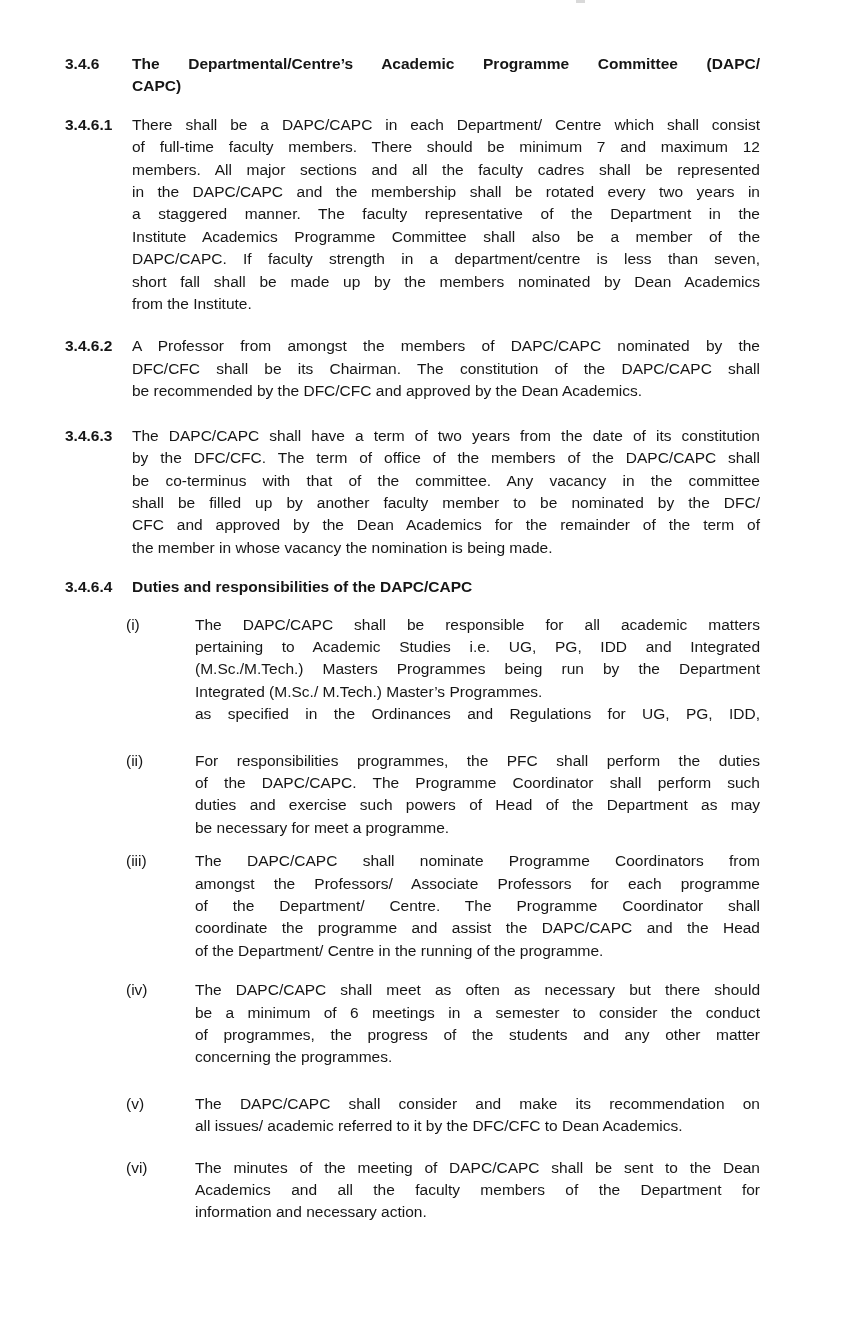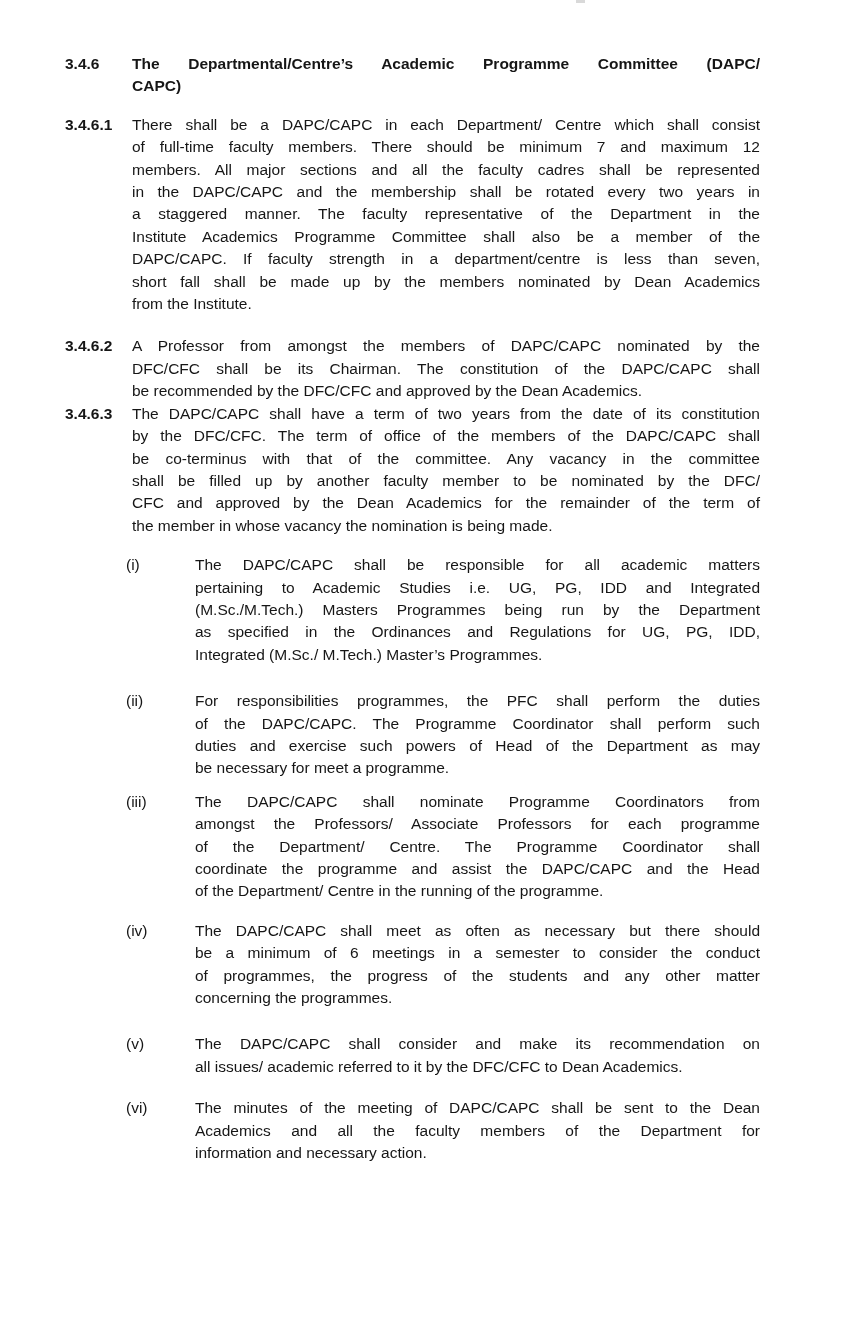--- a/index.html
+++ b/index.html
@@ -71,52 +71,58 @@
         <div class="line">members. All major sections and all the faculty cadres shall be represented</div>
         <div class="line">in the DAPC/CAPC and the membership shall be rotated every two years in</div>
         <div class="line">a staggered manner.  The faculty representative of the Department in the</div>
         <div class="line">Institute Academics Programme Committee shall also be a member of the</div>
         <div class="line">DAPC/CAPC. If faculty strength in a department/centre is less than seven,</div>
         <div class="line">short fall shall be made up by the members nominated by Dean Academics</div>
         <div class="line last">from the Institute.</div>
       </div>
   </div>
 
-  <div class="section" style="">
+  <div class="section" style="margin-bottom:22px">
     <div class="sec-num">3.4.6.2</div>
     <div class="sec-body">
         <div class="line">A Professor from amongst the members of DAPC/CAPC nominated by the</div>
         <div class="line">DFC/CFC shall be its Chairman. The constitution of the DAPC/CAPC shall</div>
         <div class="line last">be recommended by the DFC/CFC and approved by the Dean Academics.</div>
       </div>
   </div>
 
   <div class="section" style="margin-bottom:17px">
     <div class="sec-num">3.4.6.3</div>
     <div class="sec-body">
         <div class="line">The DAPC/CAPC shall have a term of two years from the date of its constitution</div>
         <div class="line">by the DFC/CFC. The term of office of the members of the DAPC/CAPC shall</div>
         <div class="line">be co-terminus with that of the committee. Any vacancy in the committee</div>
         <div class="line">shall be filled up by another faculty member to be nominated by the DFC/</div>
         <div class="line">CFC and approved by the Dean Academics for the remainder of the term of</div>
         <div class="line last">the member in whose vacancy the nomination is being made.</div>
       </div>
   </div>
 
+  <div class="section" style="margin-bottom:15px">
+    <div class="sec-num">3.4.6.4</div>
+    <div class="sec-body bold">
+        <div class="line last">Duties and responsibilities of the DAPC/CAPC</div>
+      </div>
+  </div>
 
   <div class="items">
 
     <div class="item" style="margin-bottom:24px">
       <div class="item-marker">(i)</div>
       <div class="item-body">
           <div class="line">The DAPC/CAPC shall be responsible for all academic matters</div>
           <div class="line">pertaining to Academic Studies i.e. UG, PG, IDD and Integrated</div>
           <div class="line">(M.Sc./M.Tech.) Masters Programmes being run by the Department</div>
+          <div class="line last">Integrated  (M.Sc./ M.Tech.) Master’s Programmes.</div>
           <div class="line">as specified in the Ordinances and Regulations for UG, PG, IDD,</div>
-          <div class="line last">Integrated  (M.Sc./ M.Tech.) Master’s Programmes.</div>
         </div>
     </div>
 
     <div class="item" style="margin-bottom:11px">
       <div class="item-marker">(ii)</div>
       <div class="item-body">
           <div class="line">For responsibilities programmes, the PFC shall perform the duties</div>
           <div class="line">of the DAPC/CAPC. The Programme Coordinator shall perform such</div>
           <div class="line">duties and exercise such powers of Head of the Department as may</div>
           <div class="line last">be necessary for meet a programme.</div>

